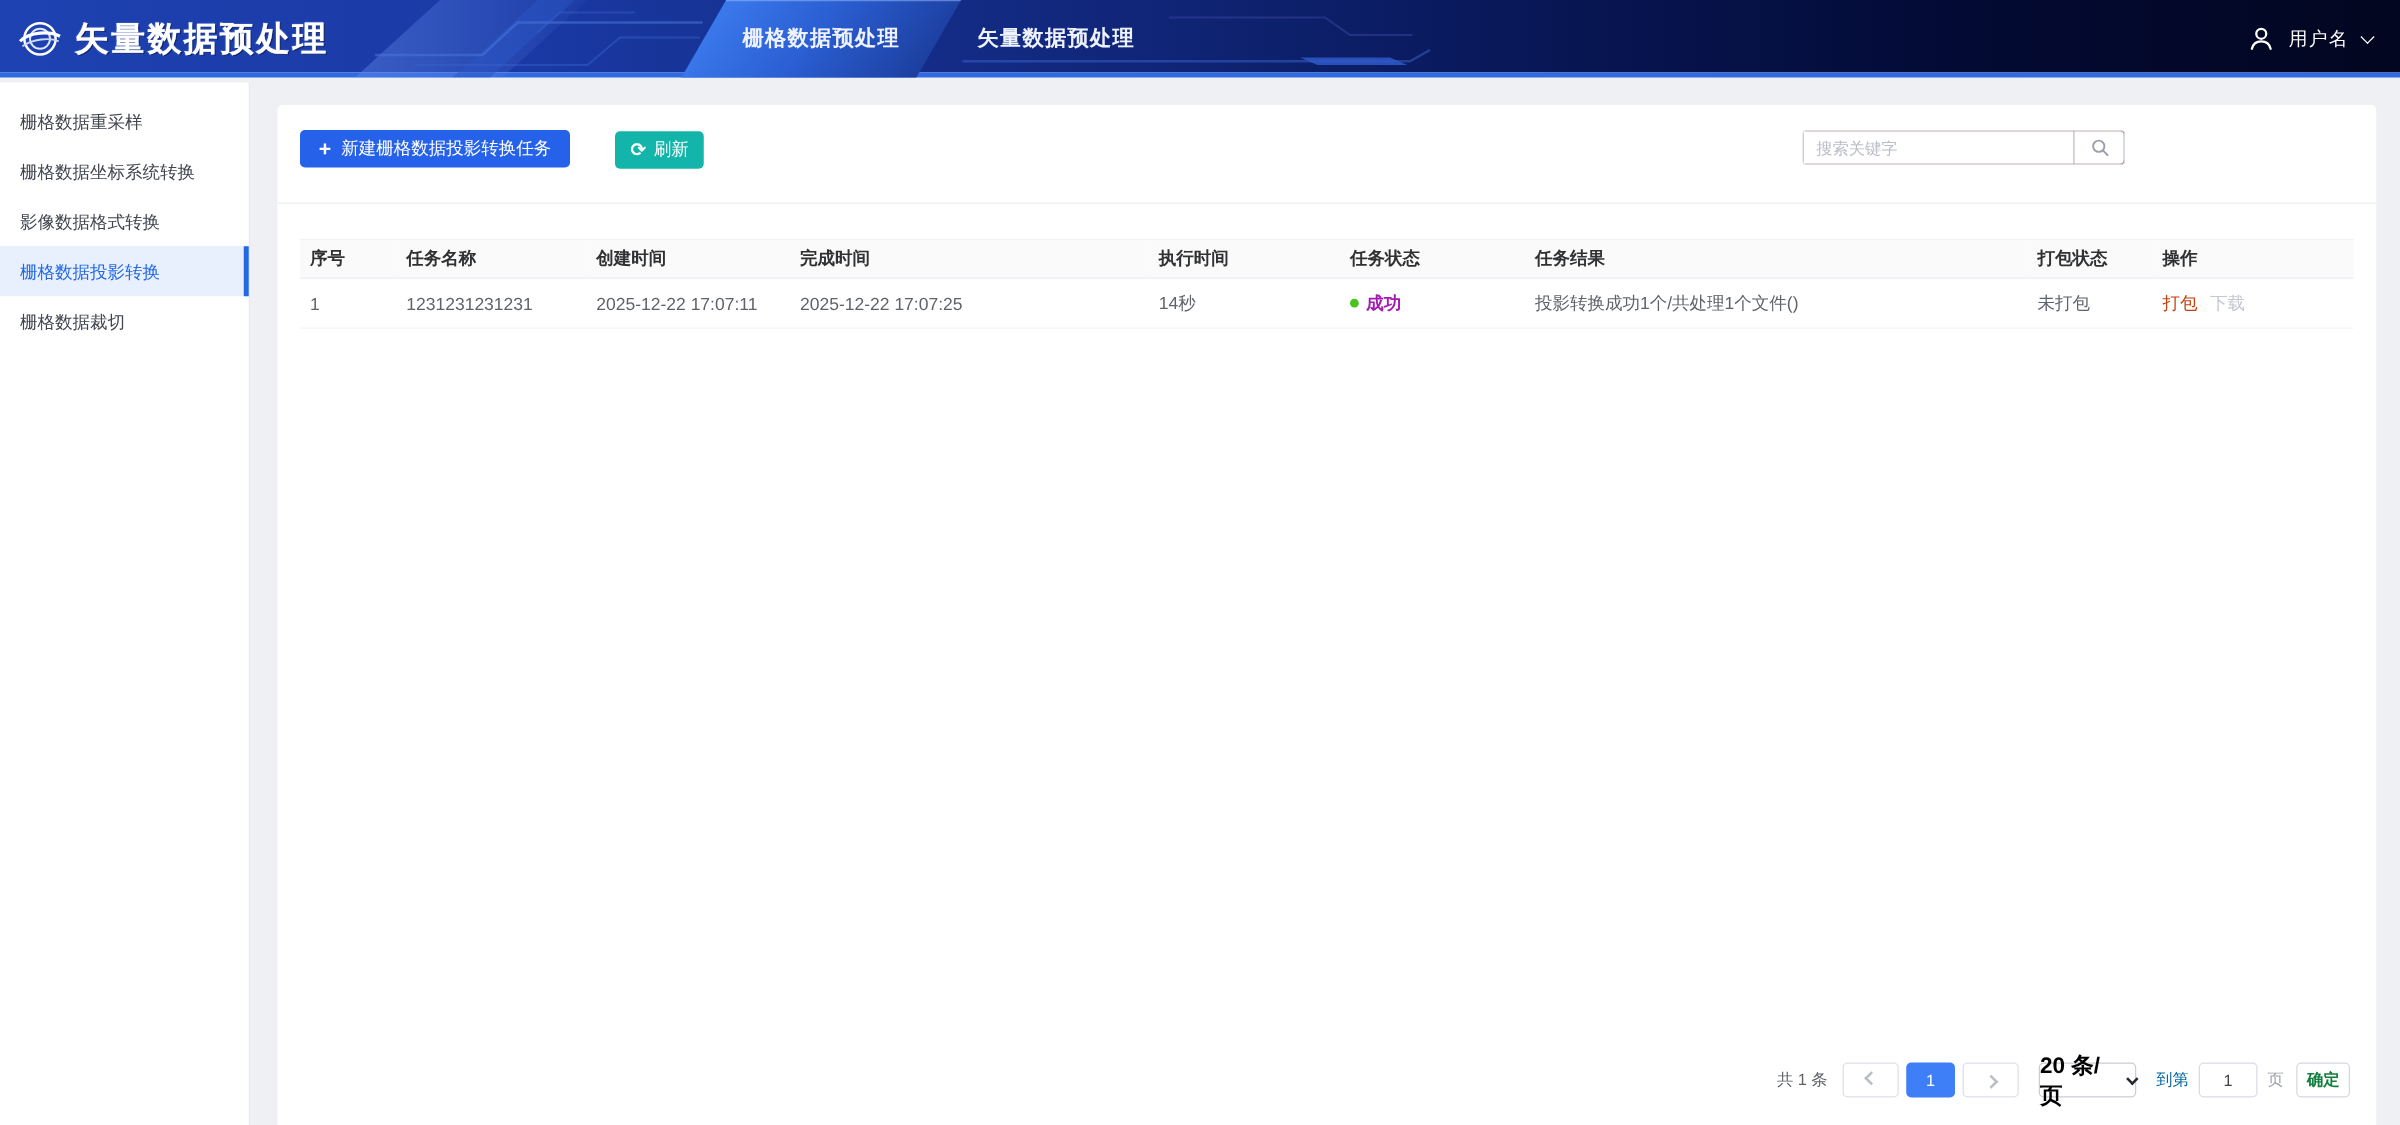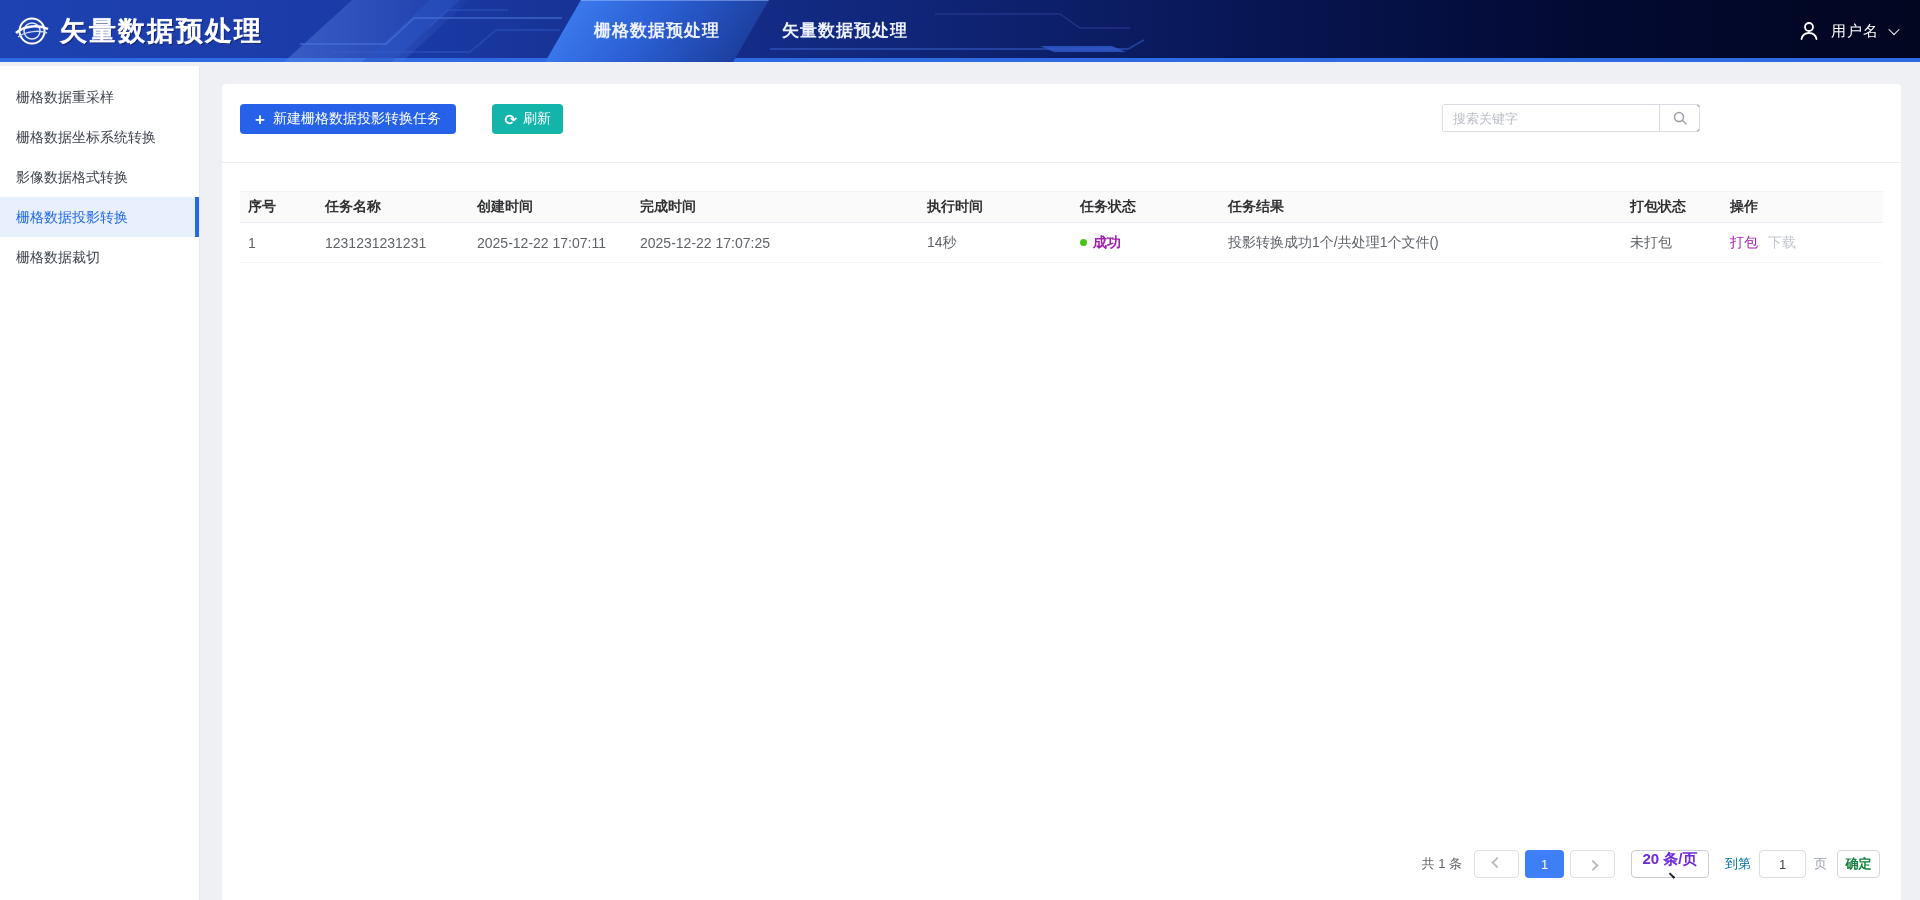--- a/index.html
+++ b/index.html
@@ -54,36 +54,36 @@
 
   
   .table-wrap { margin:28px 18px 0; }
   table { width:100%; border-collapse:collapse; table-layout:fixed; }
   thead th { background:#fafafa; height:31px; font-size:14px; color:#303133; font-weight:bold;
     text-align:left; padding:0 8px; border-top:1px solid #f0f2f5; border-bottom:1px solid #ebeef5; white-space:nowrap; }
   tbody td { height:40px; font-size:14px; color:#5f6368; padding:0 8px;
     border-bottom:1px solid #f3f5f8; white-space:nowrap; overflow:hidden; }
   .dot { display:inline-block; width:7px; height:7px; border-radius:50%; background:#49c21d; margin-right:6px; vertical-align:1px; }
   .status-ok { color:#a21caf; font-weight:bold; }
-  .op-link { color:#a21caf; cursor:pointer; margin-right:10px; text-decoration:none; }
+  .op-link { color:#c2410c; cursor:pointer; margin-right:10px; text-decoration:none; }
   .op-link.disabled { color:#c3c7cf; cursor:default; margin-right:0; }
 
   
   .pagination { position:absolute; right:21px; bottom:22px; display:flex; align-items:center; font-size:13px; color:#5f6368; }
   .pg-total { margin-right:12px; }
   .pg-btn { width:45px; height:28px; border:1px solid #dde0e6; border-radius:4px; background:#fff;
     display:flex; align-items:center; justify-content:center; cursor:pointer; }
   .chev.left  { transform:rotate(135deg) translate(-1px,1px); }
   .chev.right { transform:rotate(-45deg) translate(-1px,1px); }
   .pg-current { width:39px; height:28px; background:#3e7ef7; color:#fff; border-radius:4px;
     display:flex; align-items:center; justify-content:center; margin:0 6px; cursor:default; }
   .pg-next { margin-right:16px; }
   .pg-size { width:78px; height:28px; border:1px solid #c9cdd4; border-radius:4px; background:#fff;
     display:flex; align-items:center; justify-content:center; gap:7px; cursor:pointer;
-    font-size:15px; font-weight:bold; color:#6d28d9;flex-direction:column; }
+    font-size:18px; font-weight:bold; color:#000000; }
   .chev.down-dark { width:7px; height:7px; border-color:#23262b; transform:rotate(45deg) translateY(-2px); }
   .pg-goto-label { color:#0369a1; margin-left:16px; }
   .pg-input { width:47px; height:28px; border:1px solid #d9dce3; border-radius:4px; margin:0 8px;
     text-align:center; font-size:13px; color:#444; outline:none; font-family:inherit; }
   .pg-page-label { color:#9ca1aa; }
   .pg-confirm { min-width:43px; height:28px; border:1px solid #d4d8de; border-radius:4px; background:#fff;
     font-size:13px; font-weight:bold; color:#15803d; margin-left:10px; cursor:pointer;
     display:flex; align-items:center; justify-content:center; font-family:inherit; }
 </style>
 </head>

